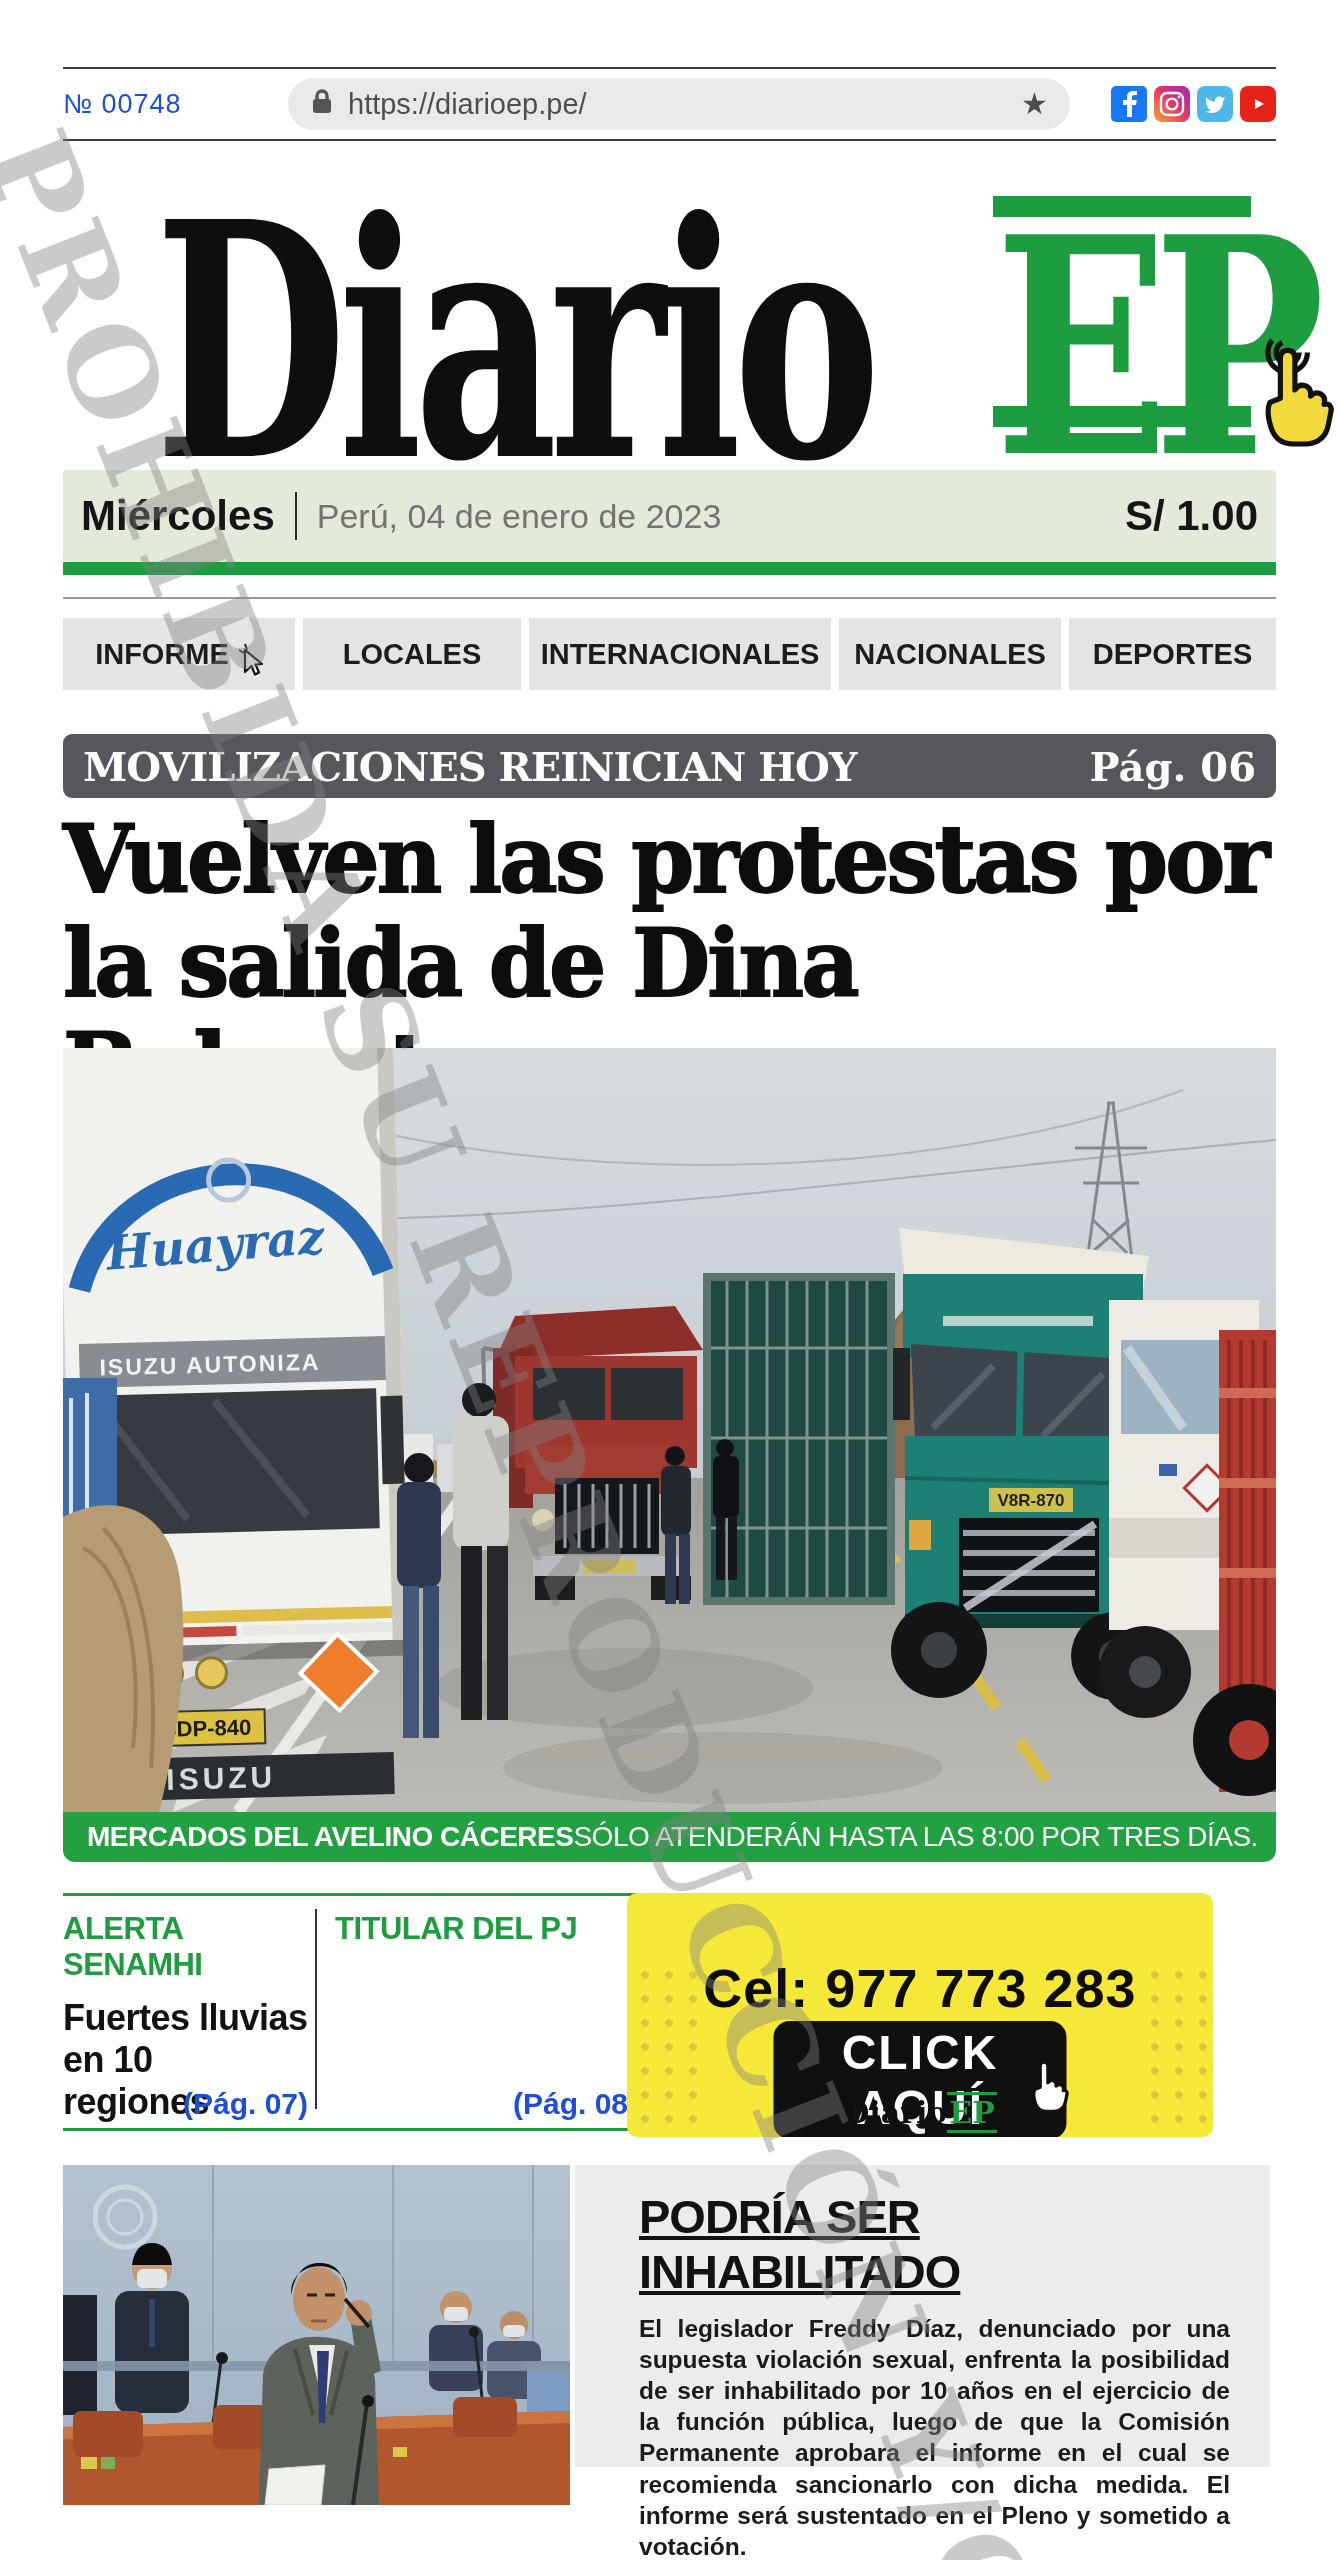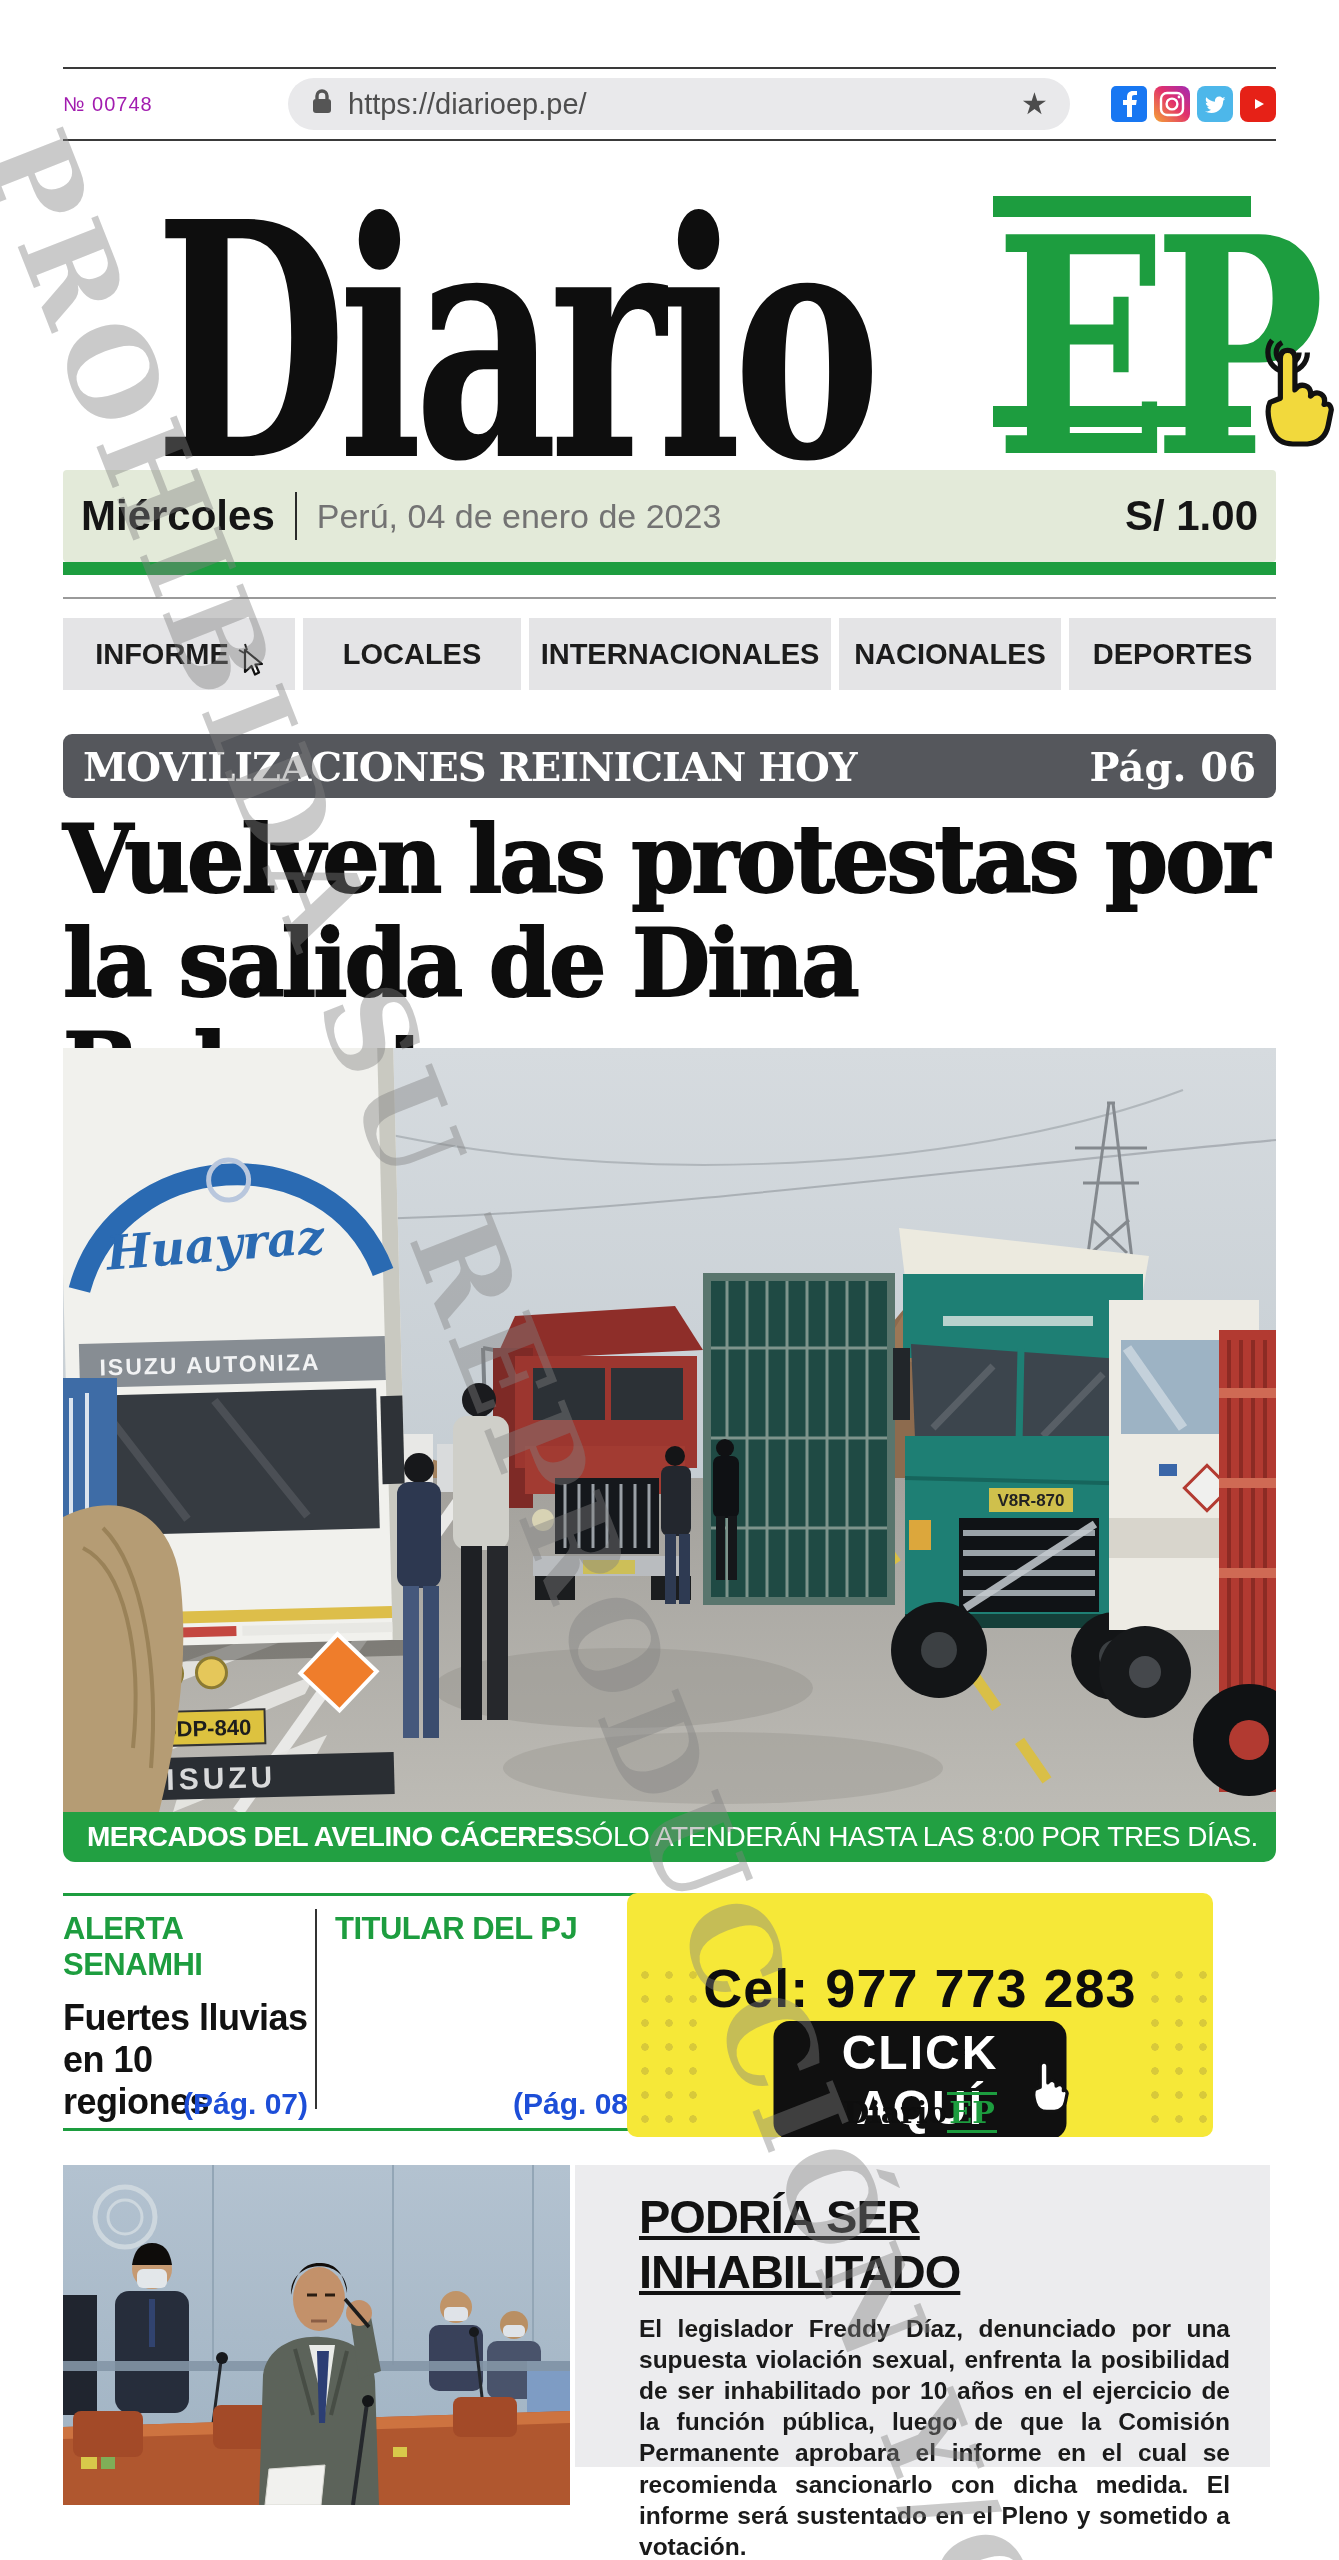--- a/index.html
+++ b/index.html
@@ -3,21 +3,21 @@
 <meta charset="utf-8">
 <style>
   html,body{margin:0;padding:0;background:#fff;}
   #page{position:relative;width:1339px;height:2560px;background:#fff;overflow:hidden;
         font-family:"Liberation Sans",sans-serif;}
   .abs{position:absolute;}
 
   
   #topbar{left:63px;top:67px;width:1213px;height:70px;border-top:2px solid #3a3a3a;
           border-bottom:2px solid #3a3a3a;display:flex;align-items:center;}
-  #issue{font-size:20px;color:#a21caf;letter-spacing:1px;}
+  #issue{font-size:27px;color:#1d4ed8;letter-spacing:1px;}
   #urlpill{position:absolute;left:225px;top:9px;width:782px;height:52px;background:#e9e9eb;
            border-radius:26px;display:flex;align-items:center;padding:0 22px;box-sizing:border-box;}
   #urltext{font-size:29px;color:#4e4e4e;margin-left:14px;}
   #star{margin-left:auto;font-size:30px;color:#4c4c4c;line-height:1;}
   #socials{position:absolute;right:0;top:17px;display:flex;gap:7px;}
   .soc{width:36px;height:36px;border-radius:8px;display:flex;align-items:center;justify-content:center;}
 
   
   #masthead{left:63px;top:150px;width:1213px;height:320px;}
   #mh-black{position:absolute;left:92px;top:30px;font-family:"DejaVu Serif",serif;font-weight:bold;

